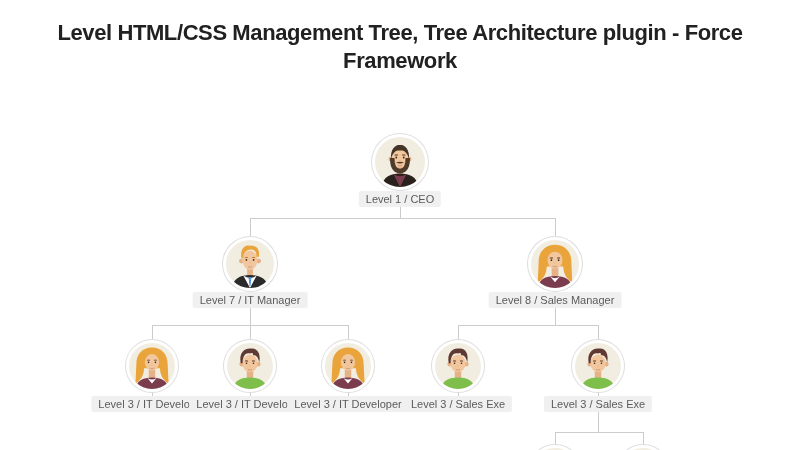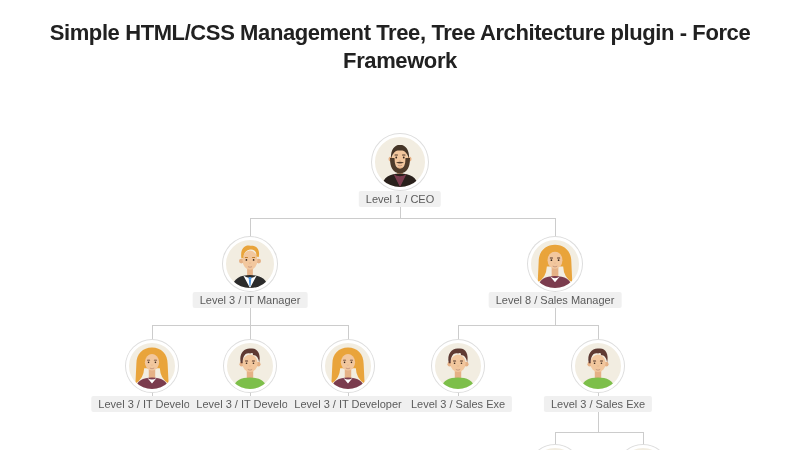--- a/index.html
+++ b/index.html
@@ -49,21 +49,21 @@
   .browO{fill:#c07f2e;}
   .browB{fill:#503227;}
   .mouth{stroke:#b98975;fill:none;stroke-width:1.5;stroke-linecap:round;}
   .nose{stroke:#d9a87e;fill:none;stroke-width:1.2;stroke-linecap:round;}
 </style>
 </head>
 <body>
 
 <div class="stage">
 
-  <div class="page-title">Simple HTML/CSS Management Tree, Tree Architecture plugin - Force
+  <div class="page-title">Level HTML/CSS Management Tree, Tree Architecture plugin - Force
 Framework</div>
 
   <div class="line lv" style="left:400px;top:188px;height:4px;"></div>
   <div class="line lv" style="left:400px;top:207px;height:11px;"></div>
   <div class="line lh" style="left:250px;top:218px;width:306px;"></div>
   <div class="line lv" style="left:250px;top:218px;height:19px;"></div>
   <div class="line lv" style="left:555px;top:218px;height:19px;"></div>
 
   <div class="line lv" style="left:250px;top:289px;height:4px;"></div>
   <div class="line lv" style="left:555px;top:289px;height:4px;"></div>
@@ -126,21 +126,21 @@
         <circle class="eye" cx="42.5" cy="41.5" r="1.8"></circle>
         <circle class="eye" cx="57.5" cy="41.5" r="1.8"></circle>
         <path class="nose" d="M49 48 Q50 50 51 48"></path>
         <path class="mouth" d="M46.5 56 Q50 58 53.5 56"></path>
         <path class="suit" d="M12 100 C15 80 30 73 50 73 C70 73 85 80 88 100 Z"></path>
         <path class="whiteF" d="M36 74 L50 100 L64 74 Q50 84 36 74 Z"></path>
         <rect class="tie" x="47" y="77" width="6" height="5" rx="1.5"></rect>
         <path class="tie" d="M47.5 82 L52.5 82 L51 96 L49 96 Z"></path>
       </svg>
     </div>
-    <div class="node-label" style="left:250px;top:292px;">Level 3 / IT Manager</div>
+    <div class="node-label" style="left:250px;top:292px;">Level 7 / IT Manager</div>
   </div>
 
   <div class="node">
     <div class="avatar" style="left:528px;top:237px;width:54px;height:54px;">
       <svg viewBox="0 0 100 100">
         <path class="hairO" d="M50 10 C30 10 16 24 16 45 L14 88 Q32 78 33 55 L67 55 Q68 78 86 88 L84 45 C84 24 70 10 50 10 Z"></path>
         <rect class="skinD" x="43" y="58" width="14" height="20"></rect>
         <path class="maroon" d="M14 100 C16 82 30 75 50 75 C70 75 84 82 86 100 Z"></path>
         <path class="whiteF" d="M40 76 L50 88 L60 76 Q50 83 40 76 Z"></path>
         <ellipse class="skin" cx="50" cy="42" rx="15.5" ry="18"></ellipse>

